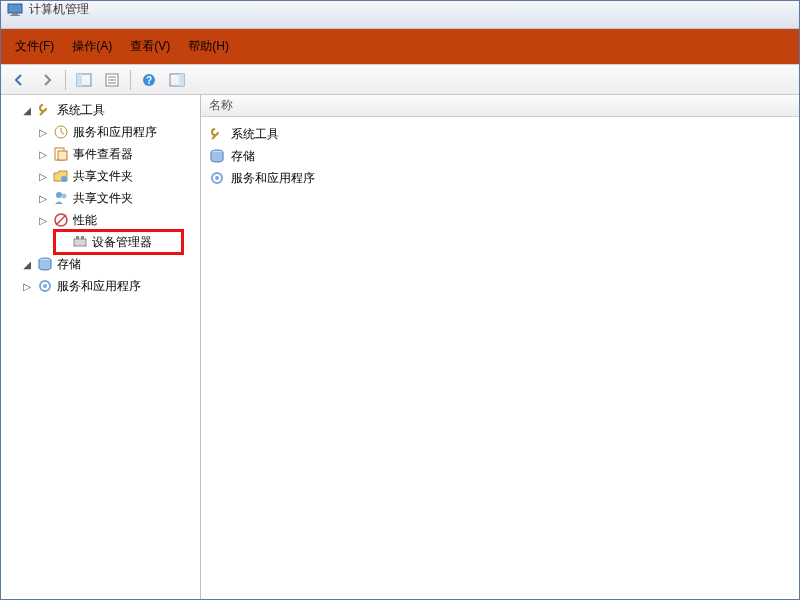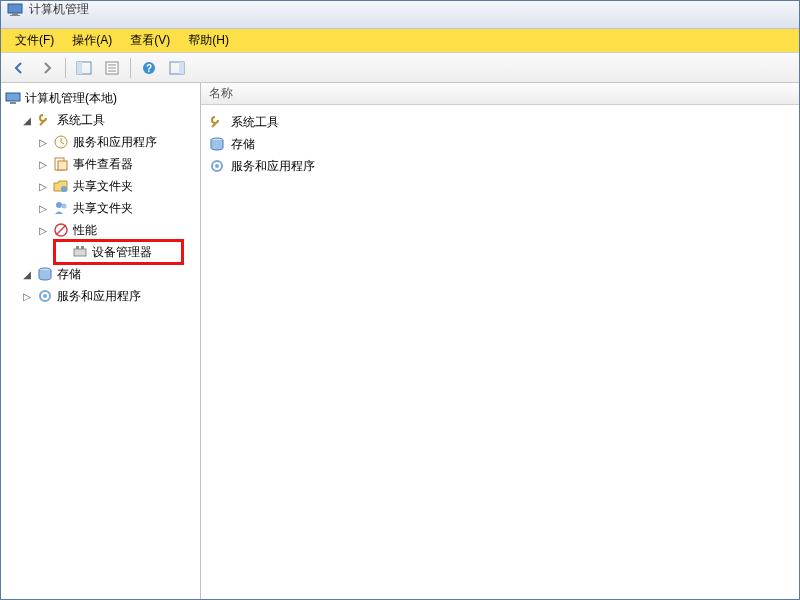--- a/index.html
+++ b/index.html
@@ -17,22 +17,22 @@
     height: 28px;
     background: linear-gradient(to bottom, #f5f7fb 0%, #e8ecf4 50%, #dde3ef 100%);
     border-bottom: 1px solid #b8c4d8;
     display: flex;
     align-items: flex-start;
     padding: 0 6px;
     gap: 6px;
   }
   .titlebar .title { color: #333; }
   .menubar {
-    height: 24px;
-    background: #fde047;
+    height: 36px;
+    background: #c2410c;
     border-bottom: 1px solid #d0d0d0;
     display: flex;
     align-items: center;
     padding: 0 6px;
     gap: 2px;
   }
   .menubar .menu-item {
     padding: 3px 8px;
     cursor: default;
   }
@@ -187,29 +187,20 @@
         <rect x="1" y="2" width="14" height="12" fill="none" stroke="#6a8fb8"></rect>
         <rect x="10" y="2" width="5" height="12" fill="#cfe0f2"></rect>
       </svg>
   </div>
 </div>
 
 <div class="body">
 
   <div class="left">
 
-    <div class="tree-node">
-      <span class="icon16">
-        <svg viewBox="0 0 16 16">
-            <rect x="1" y="3" width="14" height="8" fill="#6fa3da" stroke="#2a5a9a"></rect>
-            <rect x="5" y="12" width="6" height="2" fill="#888"></rect>
-          </svg>
-      </span>
-      <span>计算机管理(本地)</span>
-    </div>
 
     <div class="tree-children">
 
       <div class="tree-node">
         <span class="expander">◢</span>
         <span class="icon16">
           <svg viewBox="0 0 16 16">
               <path d="M3 13 L8 8 M6 3 A3 3 0 1 0 9 6" stroke="#b89030" stroke-width="2" fill="none"></path>
             </svg>
         </span>

